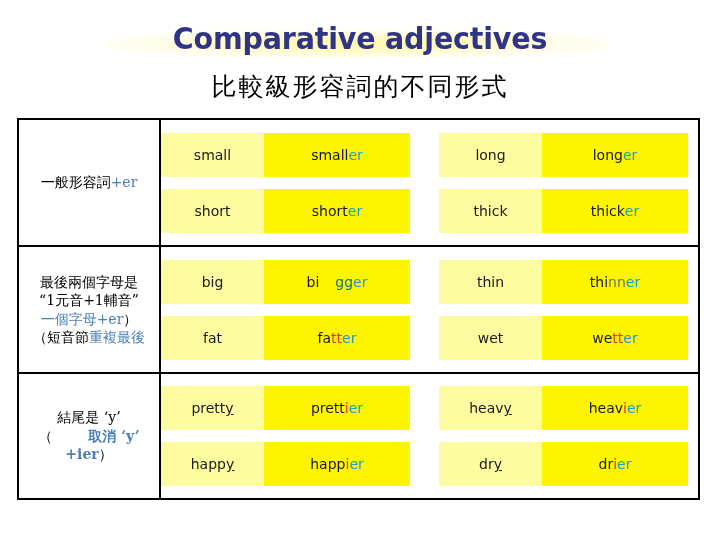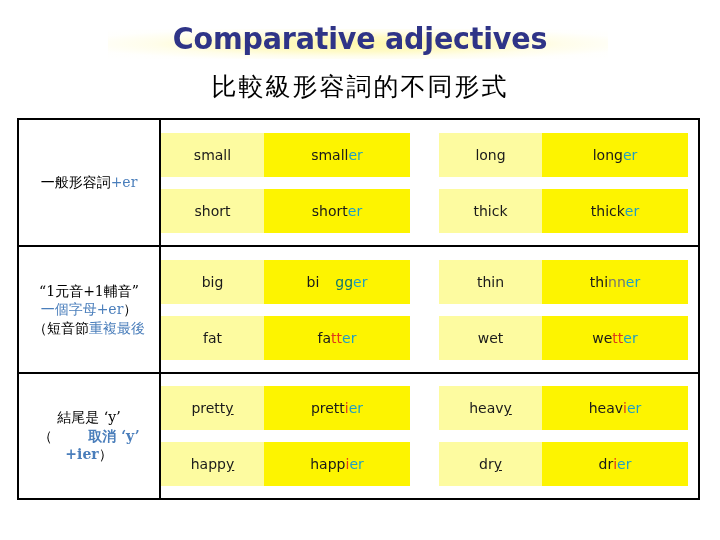--- a/index.html
+++ b/index.html
@@ -193,20 +193,21 @@
           <div class="cell-comp">
             <span>thick</span>
             <span style="color: rgb(31, 158, 196);">er</span>
           </div>
         </div>
       </div>
     </div>
     <div class="tbl-row r2">
       <div class="rule-cell">
         <div>
+          <div><span>最後兩個字母是</span></div>
           <div><span>“1元音+1輔音”</span></div>
           <div><span style="color: rgb(74, 126, 187);">一個字母+er</span><span>）</span></div>
           <div><span>（短音節</span><span style="color: rgb(74, 126, 187);">重複最後</span></div>
         </div>
       </div>
       <div class="pairs-cell">
         <div class="pair-line">
           <div class="cell-base">
             <span>big</span>
           </div>

